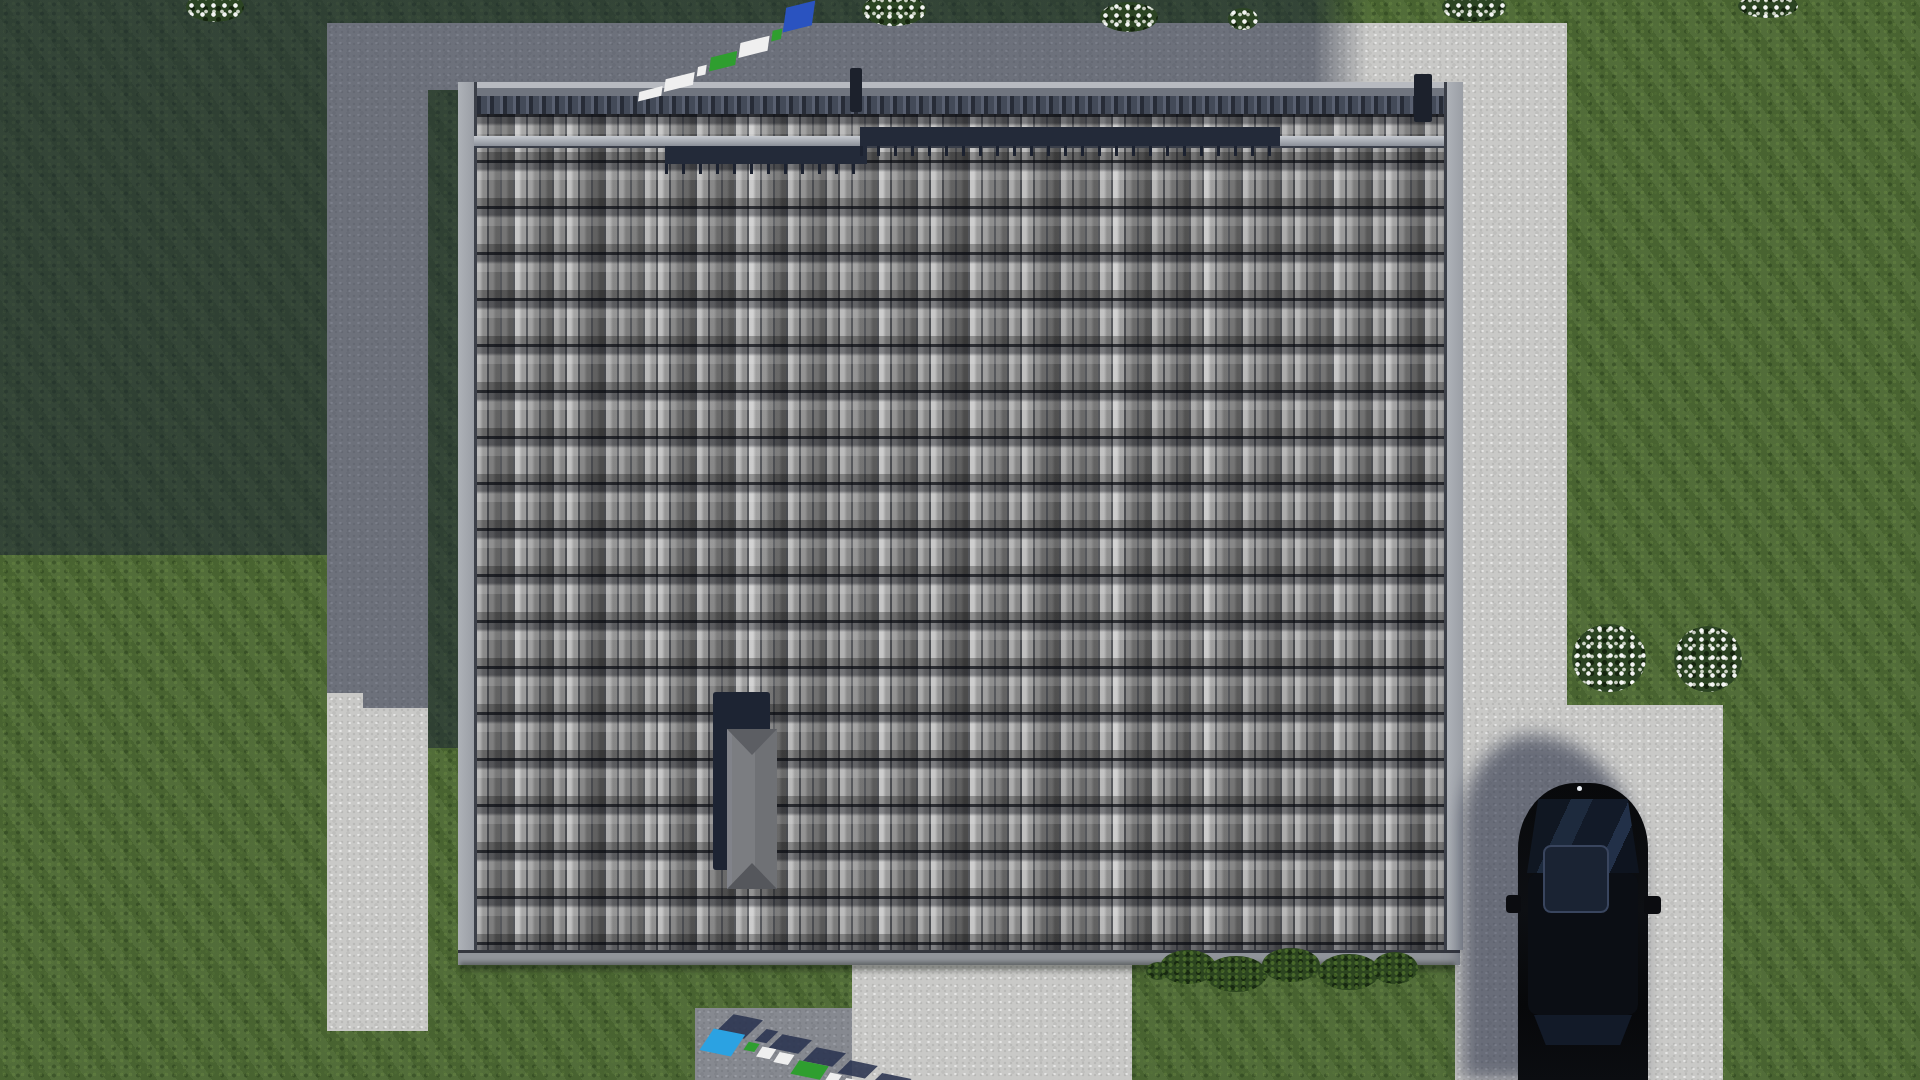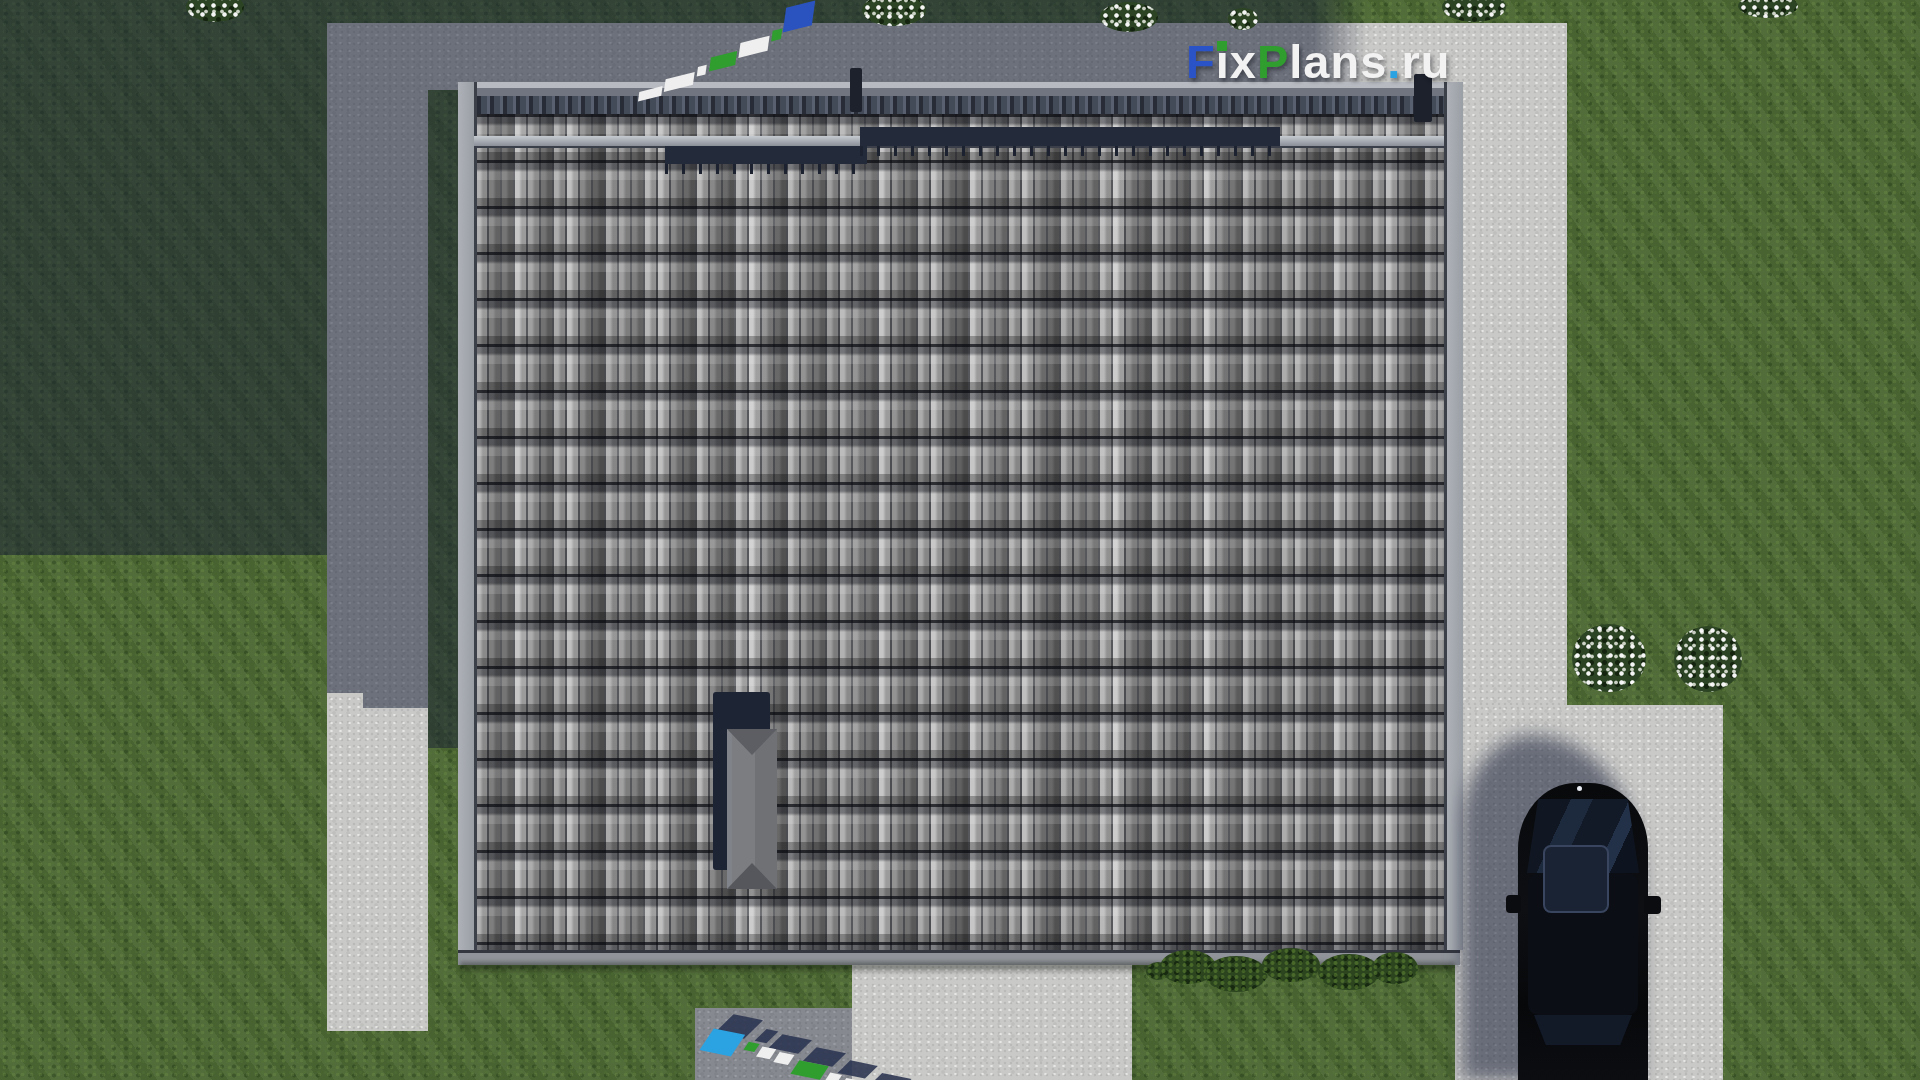--- a/index.html
+++ b/index.html
@@ -218,15 +218,14 @@
     <div class="blk lb" style="left:8px;top:4px;width:32px;height:24px;"></div>
     <div class="blk g" style="left:48px;top:10px;width:11px;height:9px;"></div>
     <div class="blk w" style="left:62px;top:12px;width:14px;height:11px;"></div>
     <div class="blk w" style="left:80px;top:14px;width:15px;height:11px;"></div>
     <div class="blk g" style="left:100px;top:18px;width:30px;height:15px;"></div>
     <div class="blk w" style="left:134px;top:24px;width:12px;height:9px;"></div>
     <div class="blk w" style="left:150px;top:26px;width:32px;height:13px;"></div>
 
   </div>
 
-  <div class="abs brand"><span class="c-blue">F</span><span class="c-white gi">i</span><span class="c-white">x</span><span class="c-green">P</span><span class="c-white">lans</span><span class="c-lblue">.</span><span class="c-white">ru</span></div>
 
 </div>
 
 </body></html>

